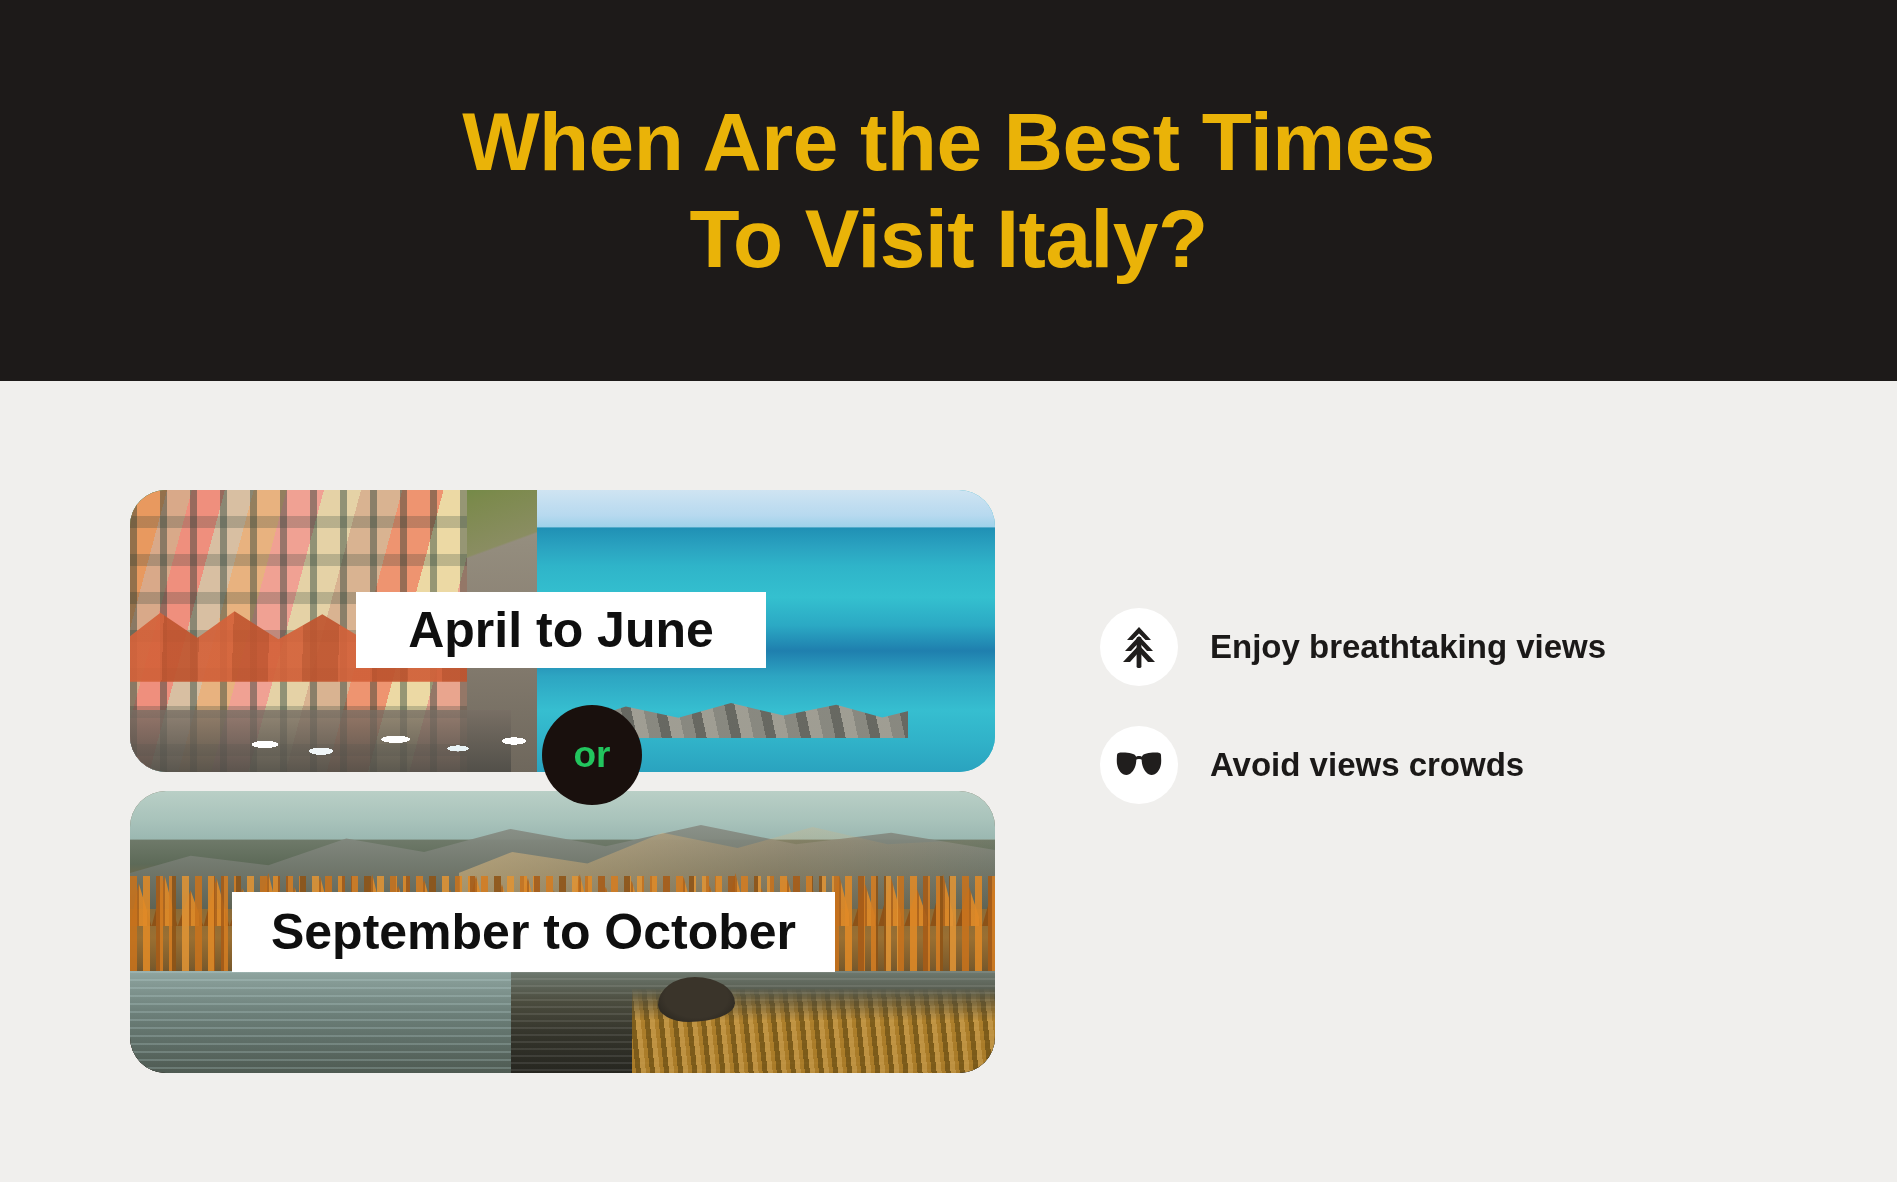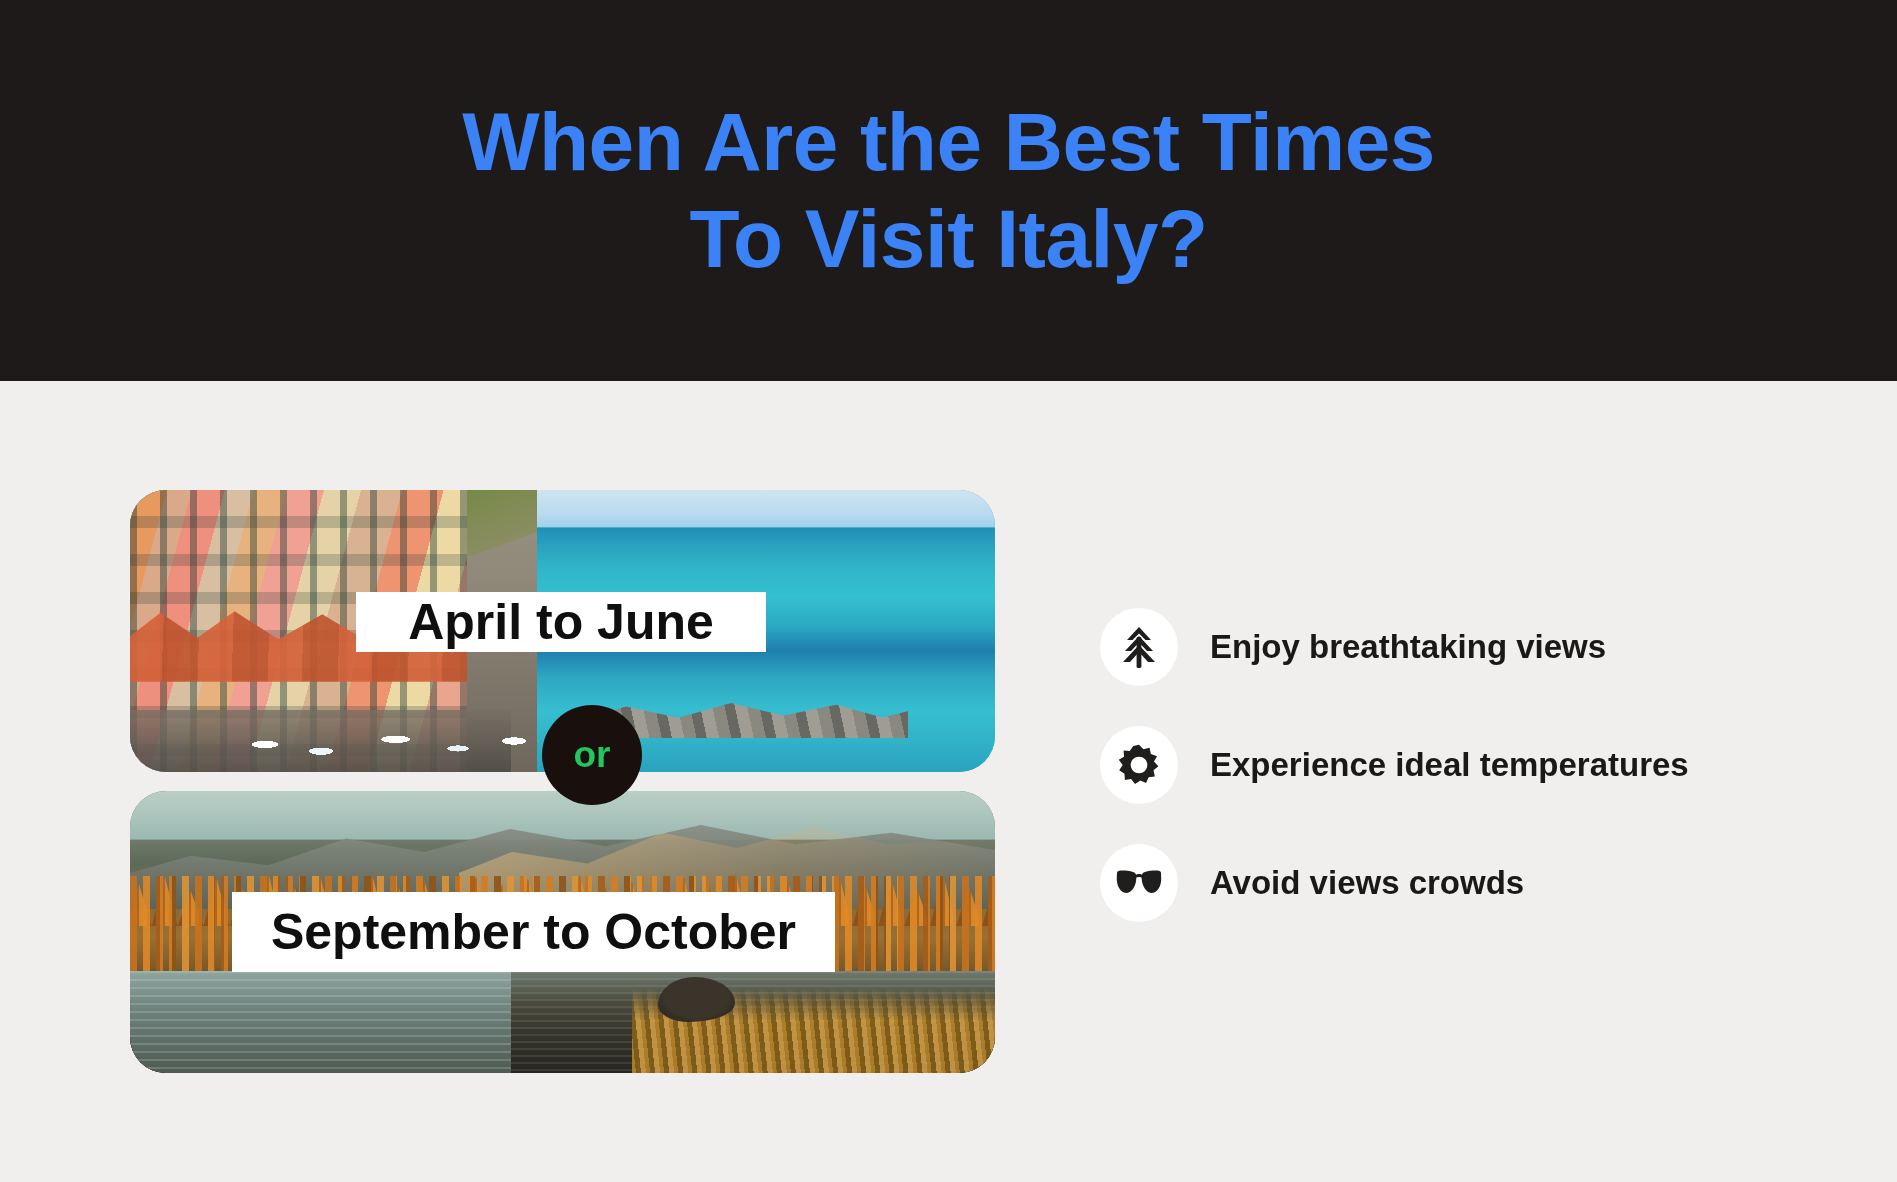--- a/index.html
+++ b/index.html
@@ -29,21 +29,21 @@
     top: 0;
     width: 1897px;
     height: 381px;
     background: #1d1a19;
     display: flex;
     align-items: center;
     justify-content: center;
   }
 
   .header-title {
-    color: #3b82f6;
+    color: #eab308;
     font-family: "Liberation Sans", sans-serif;
     font-weight: bold;
     font-size: 82px;
     line-height: 1.18;
     text-align: center;
     letter-spacing: -0.5px;
     max-width: 1300px;
     white-space: pre-line;
   }
 
@@ -244,21 +244,21 @@
     display: flex;
     align-items: center;
     justify-content: center;
     white-space: nowrap;
   }
 
   .label-spring {
     left: 226px;
     top: 102px;
     width: 410px;
-    height: 60px;
+    height: 76px;
     font-size: 50px;
   }
 
   .label-autumn {
     left: 102px;
     top: 402px;
     width: 603px;
     height: 80px;
     font-size: 50px;
   }
@@ -376,33 +376,20 @@
               <path d="M24 4 L12 17 L17.5 17 L24 10.5 L30.5 17 L36 17 Z"></path>
               <path d="M24 13 L10 28 L16 28 L24 19.5 L32 28 L38 28 Z"></path>
               <path d="M24 22 L8 39 L15 39 L24 29 L33 39 L40 39 Z"></path>
               <rect x="21.6" y="14" width="4.8" height="31" rx="1.4"></rect>
             </g>
           </svg>
         </span>
         <span class="benefit-text">Enjoy breathtaking views</span>
       </div>
 
-      <div class="benefit-row">
-        <span class="benefit-icon">
-          <svg width="44" height="44" viewBox="0 0 100 100" aria-hidden="true">
-            <path fill="#201e1d" fill-rule="evenodd" d="
-              M50 4
-              L60 14 L74 11 L77 25 L91 30 L84 42 L94 53 L83 62 L86 76 L72 78 L66 91
-              L53 85 L41 93 L32 82 L18 84 L17 70 L5 62 L13 50 L4 38 L16 31 L15 17
-              L29 18 L37 7 Z
-              M50 31 A19 19 0 1 0 50 69 A19 19 0 1 0 50 31 Z"></path>
-          </svg>
-        </span>
-        <span class="benefit-text">Experience ideal temperatures</span>
-      </div>
 
       <div class="benefit-row">
         <span class="benefit-icon">
           <svg width="46" height="30" viewBox="0 0 92 52" aria-hidden="true">
             <g fill="#201e1d">
               <path d="M2 6 C2 2 6 1 14 1 C26 1 38 3 40 9 C41 13 41 20 39 27
                        C36 38 28 46 21 46 C12 46 4 37 2 24 C1 17 2 10 2 6 Z"></path>
               <path d="M90 6 C90 2 86 1 78 1 C66 1 54 3 52 9 C51 13 51 20 53 27
                        C56 38 64 46 71 46 C80 46 88 37 90 24 C91 17 90 10 90 6 Z"></path>
               <path d="M39 10 C42 7 50 7 53 10 L53 16 C49 13 43 13 39 16 Z"></path>

